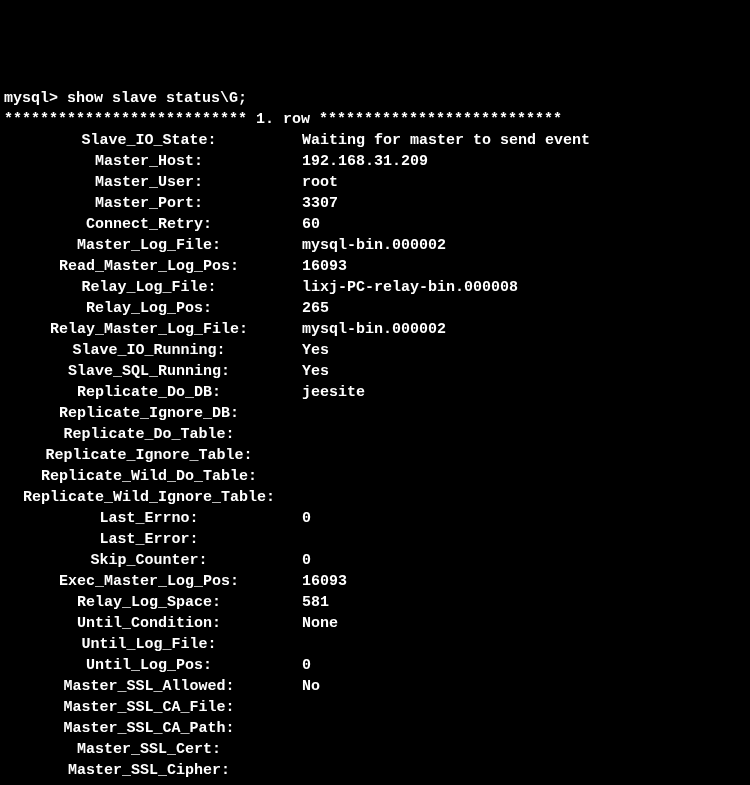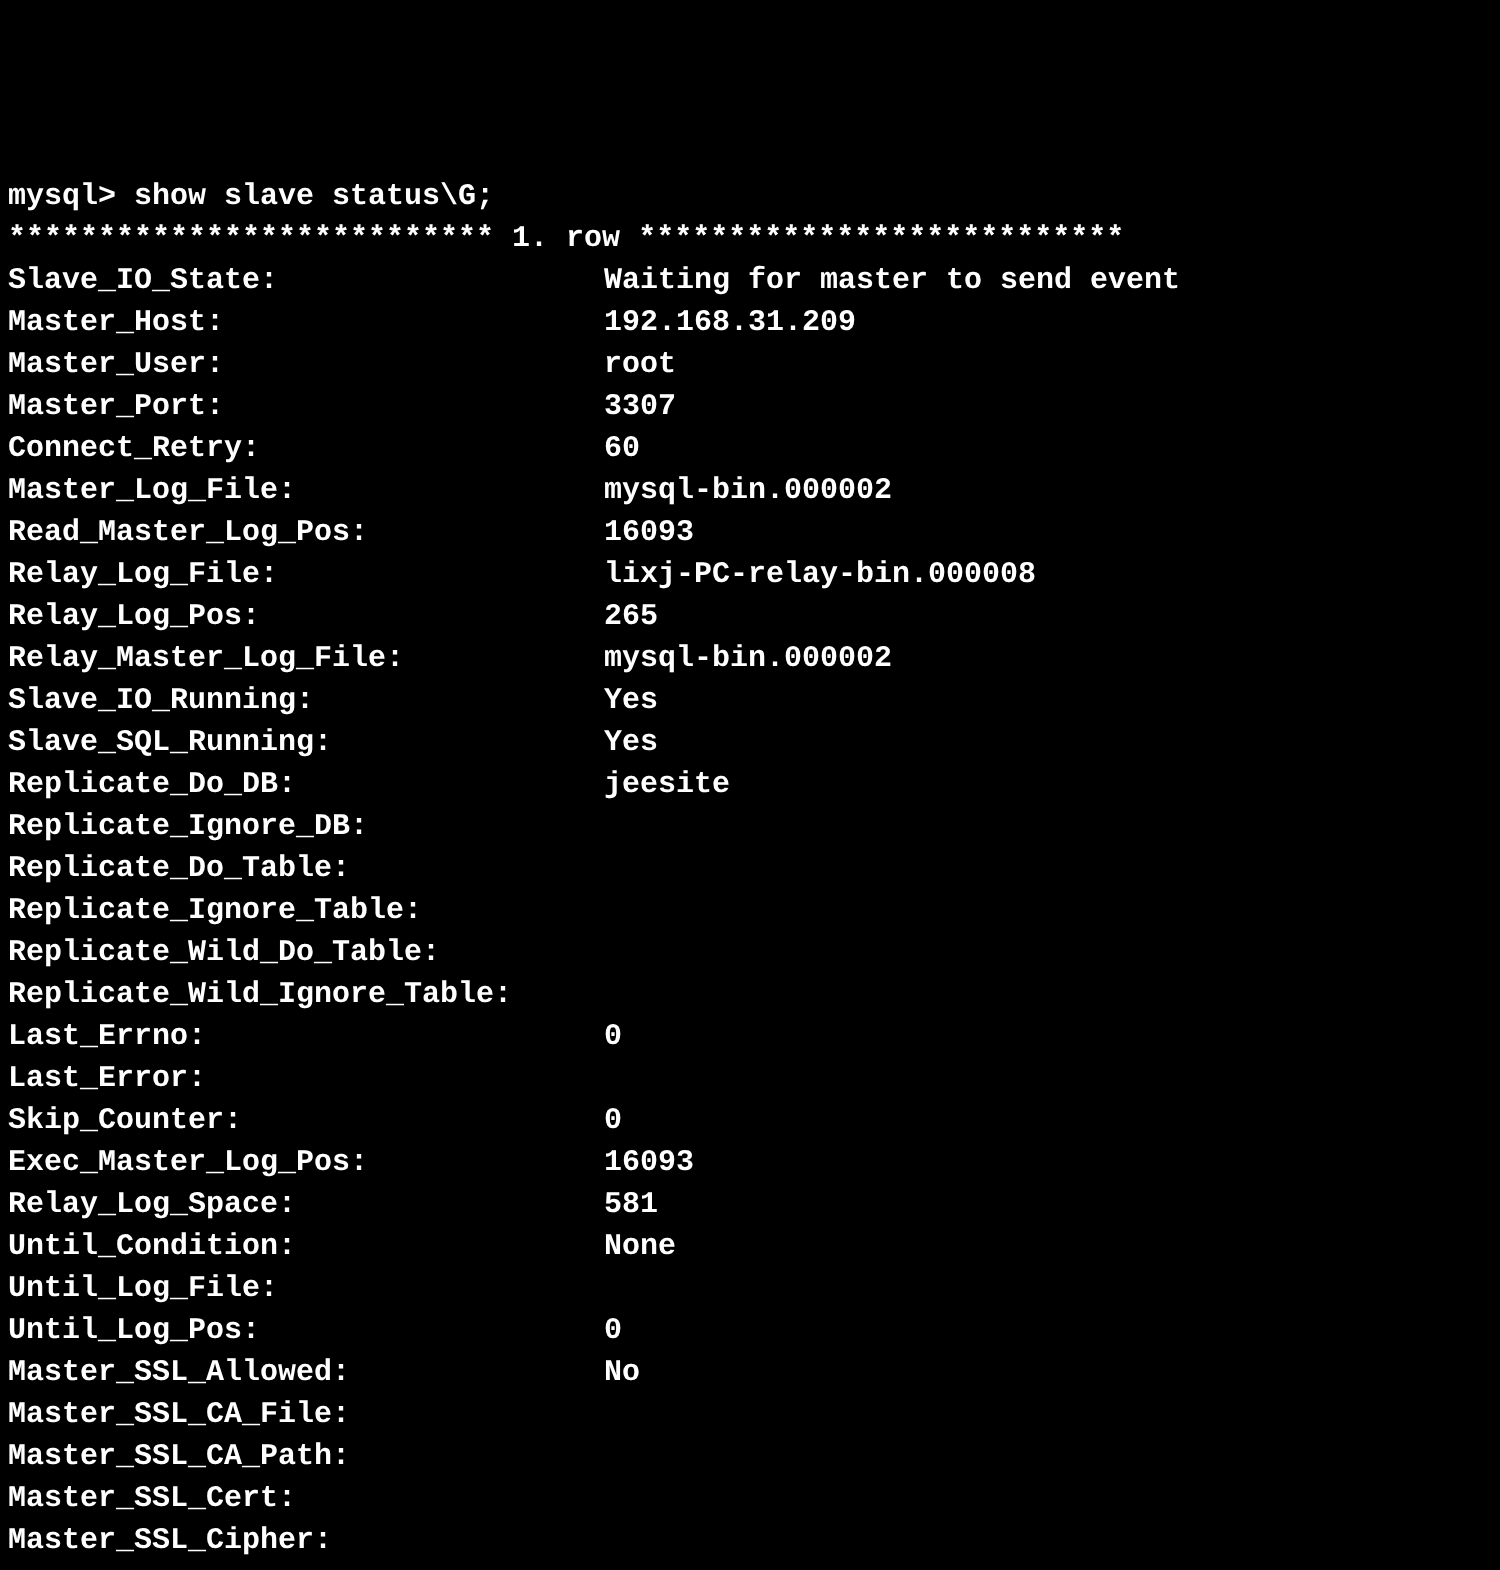--- a/index.html
+++ b/index.html
@@ -14,21 +14,21 @@
       white-space: pre;
       overflow: hidden;
       width: 750px;
     }
     .line {
       display: block;
     }
     .label {
       display: inline-block;
       width: 290px;
-      text-align: left;
+      text-align: center;
     }
     .value {
       display: inline-block;
       padding-left: 8px;
       text-align: center;
     }
   </style>
 </head>
 <body>
 

